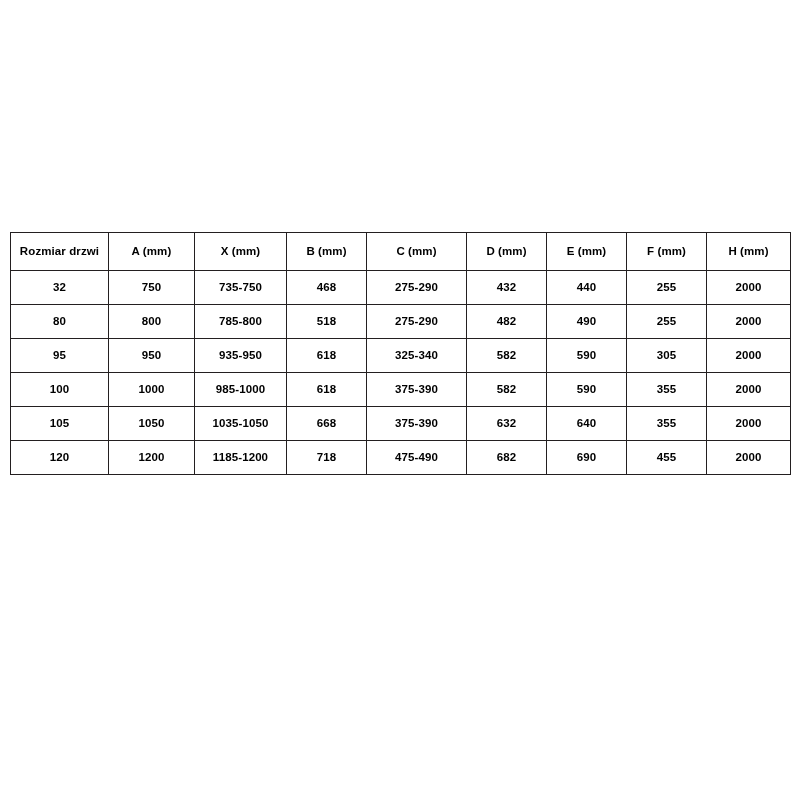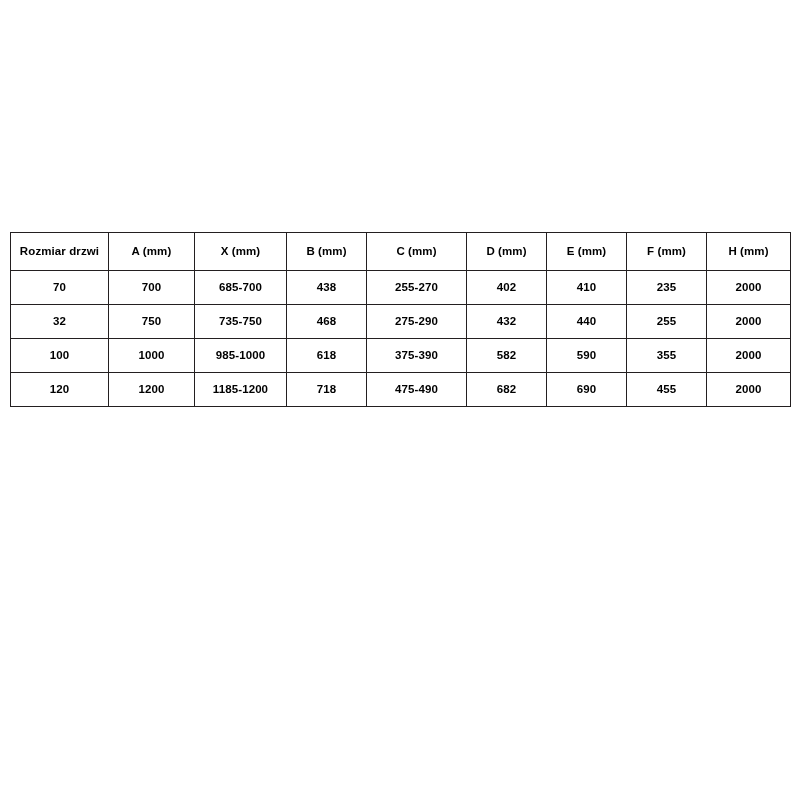--- a/index.html
+++ b/index.html
@@ -84,49 +84,71 @@
           <th>B (mm)</th>
           <th>C (mm)</th>
           <th>D (mm)</th>
           <th>E (mm)</th>
           <th>F (mm)</th>
           <th>H (mm)</th>
         </tr>
       </thead>
       <tbody>
         <tr>
-          <td>70</td>
-          <td>700</td>
-          <td>685-700</td>
-          <td>438</td>
-          <td>255-270</td>
-          <td>402</td>
-          <td>410</td>
-          <td>235</td>
-          <td>2000</td>
-        </tr>
-        <tr>
           <td>32</td>
           <td>750</td>
           <td>735-750</td>
           <td>468</td>
           <td>275-290</td>
           <td>432</td>
           <td>440</td>
           <td>255</td>
           <td>2000</td>
         </tr>
         <tr>
+          <td>80</td>
+          <td>800</td>
+          <td>785-800</td>
+          <td>518</td>
+          <td>275-290</td>
+          <td>482</td>
+          <td>490</td>
+          <td>255</td>
+          <td>2000</td>
+        </tr>
+        <tr>
+          <td>95</td>
+          <td>950</td>
+          <td>935-950</td>
+          <td>618</td>
+          <td>325-340</td>
+          <td>582</td>
+          <td>590</td>
+          <td>305</td>
+          <td>2000</td>
+        </tr>
+        <tr>
           <td>100</td>
           <td>1000</td>
           <td>985-1000</td>
           <td>618</td>
           <td>375-390</td>
           <td>582</td>
           <td>590</td>
+          <td>355</td>
+          <td>2000</td>
+        </tr>
+        <tr>
+          <td>105</td>
+          <td>1050</td>
+          <td>1035-1050</td>
+          <td>668</td>
+          <td>375-390</td>
+          <td>632</td>
+          <td>640</td>
           <td>355</td>
           <td>2000</td>
         </tr>
         <tr>
           <td>120</td>
           <td>1200</td>
           <td>1185-1200</td>
           <td>718</td>
           <td>475-490</td>
           <td>682</td>

